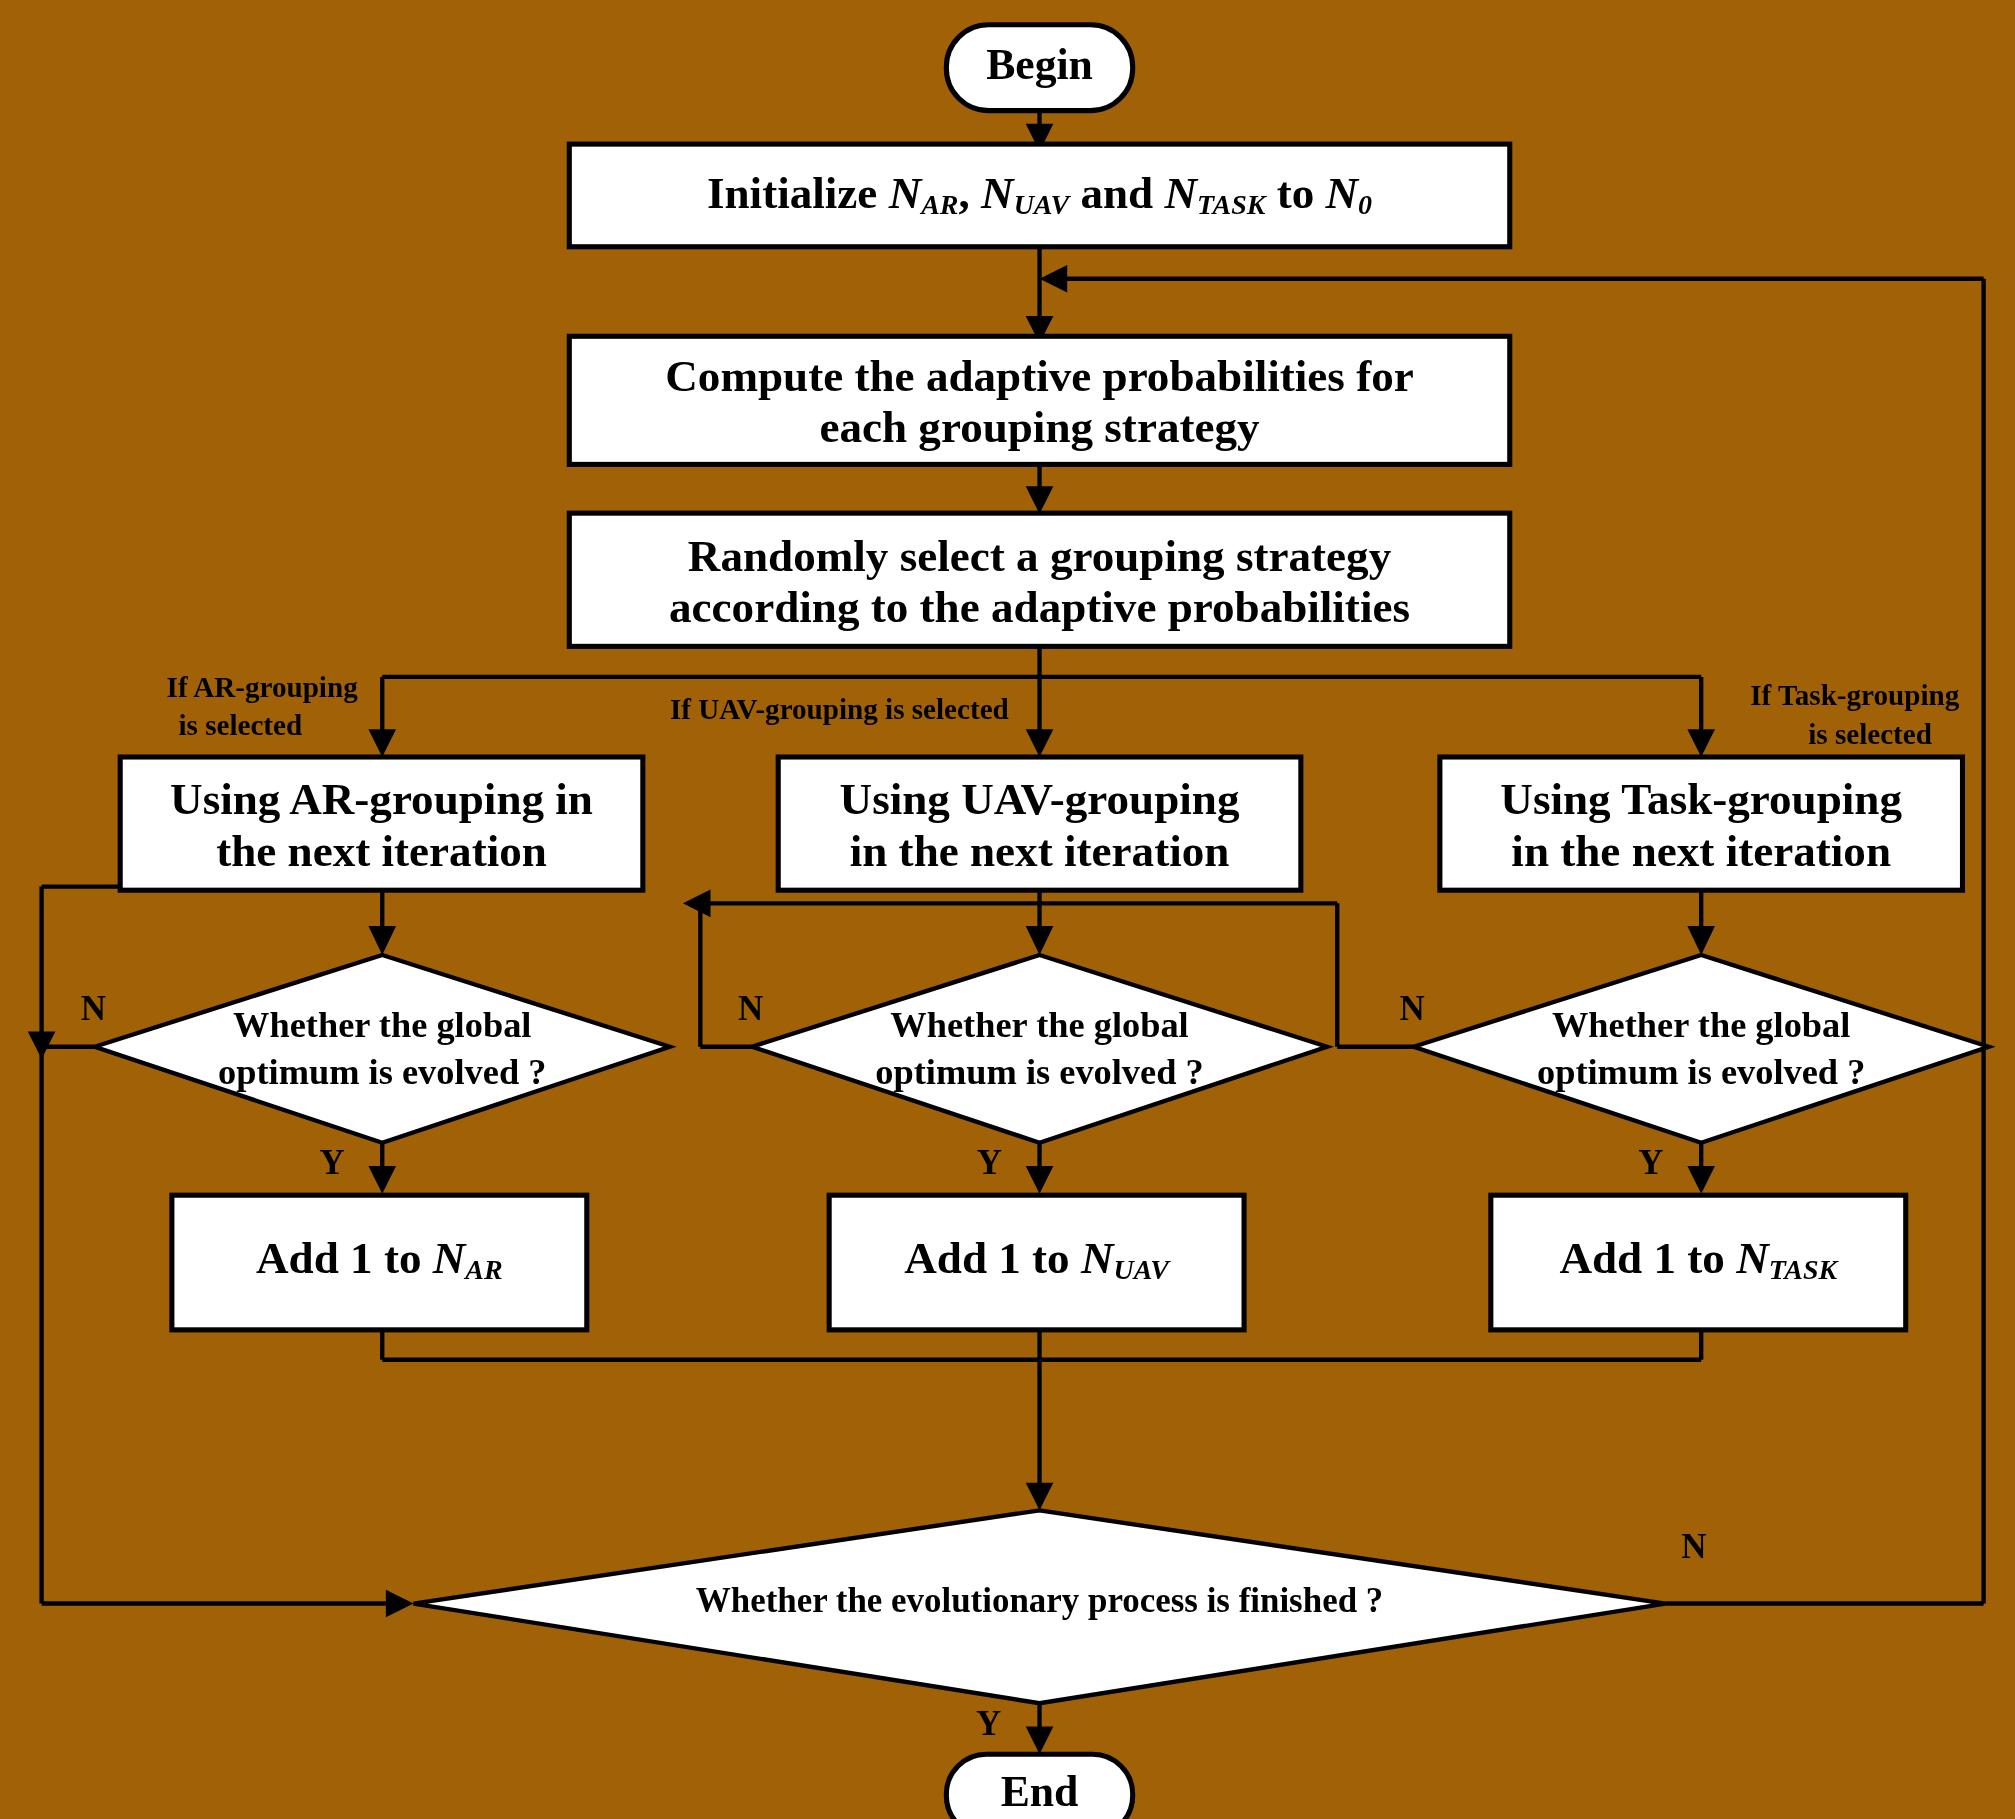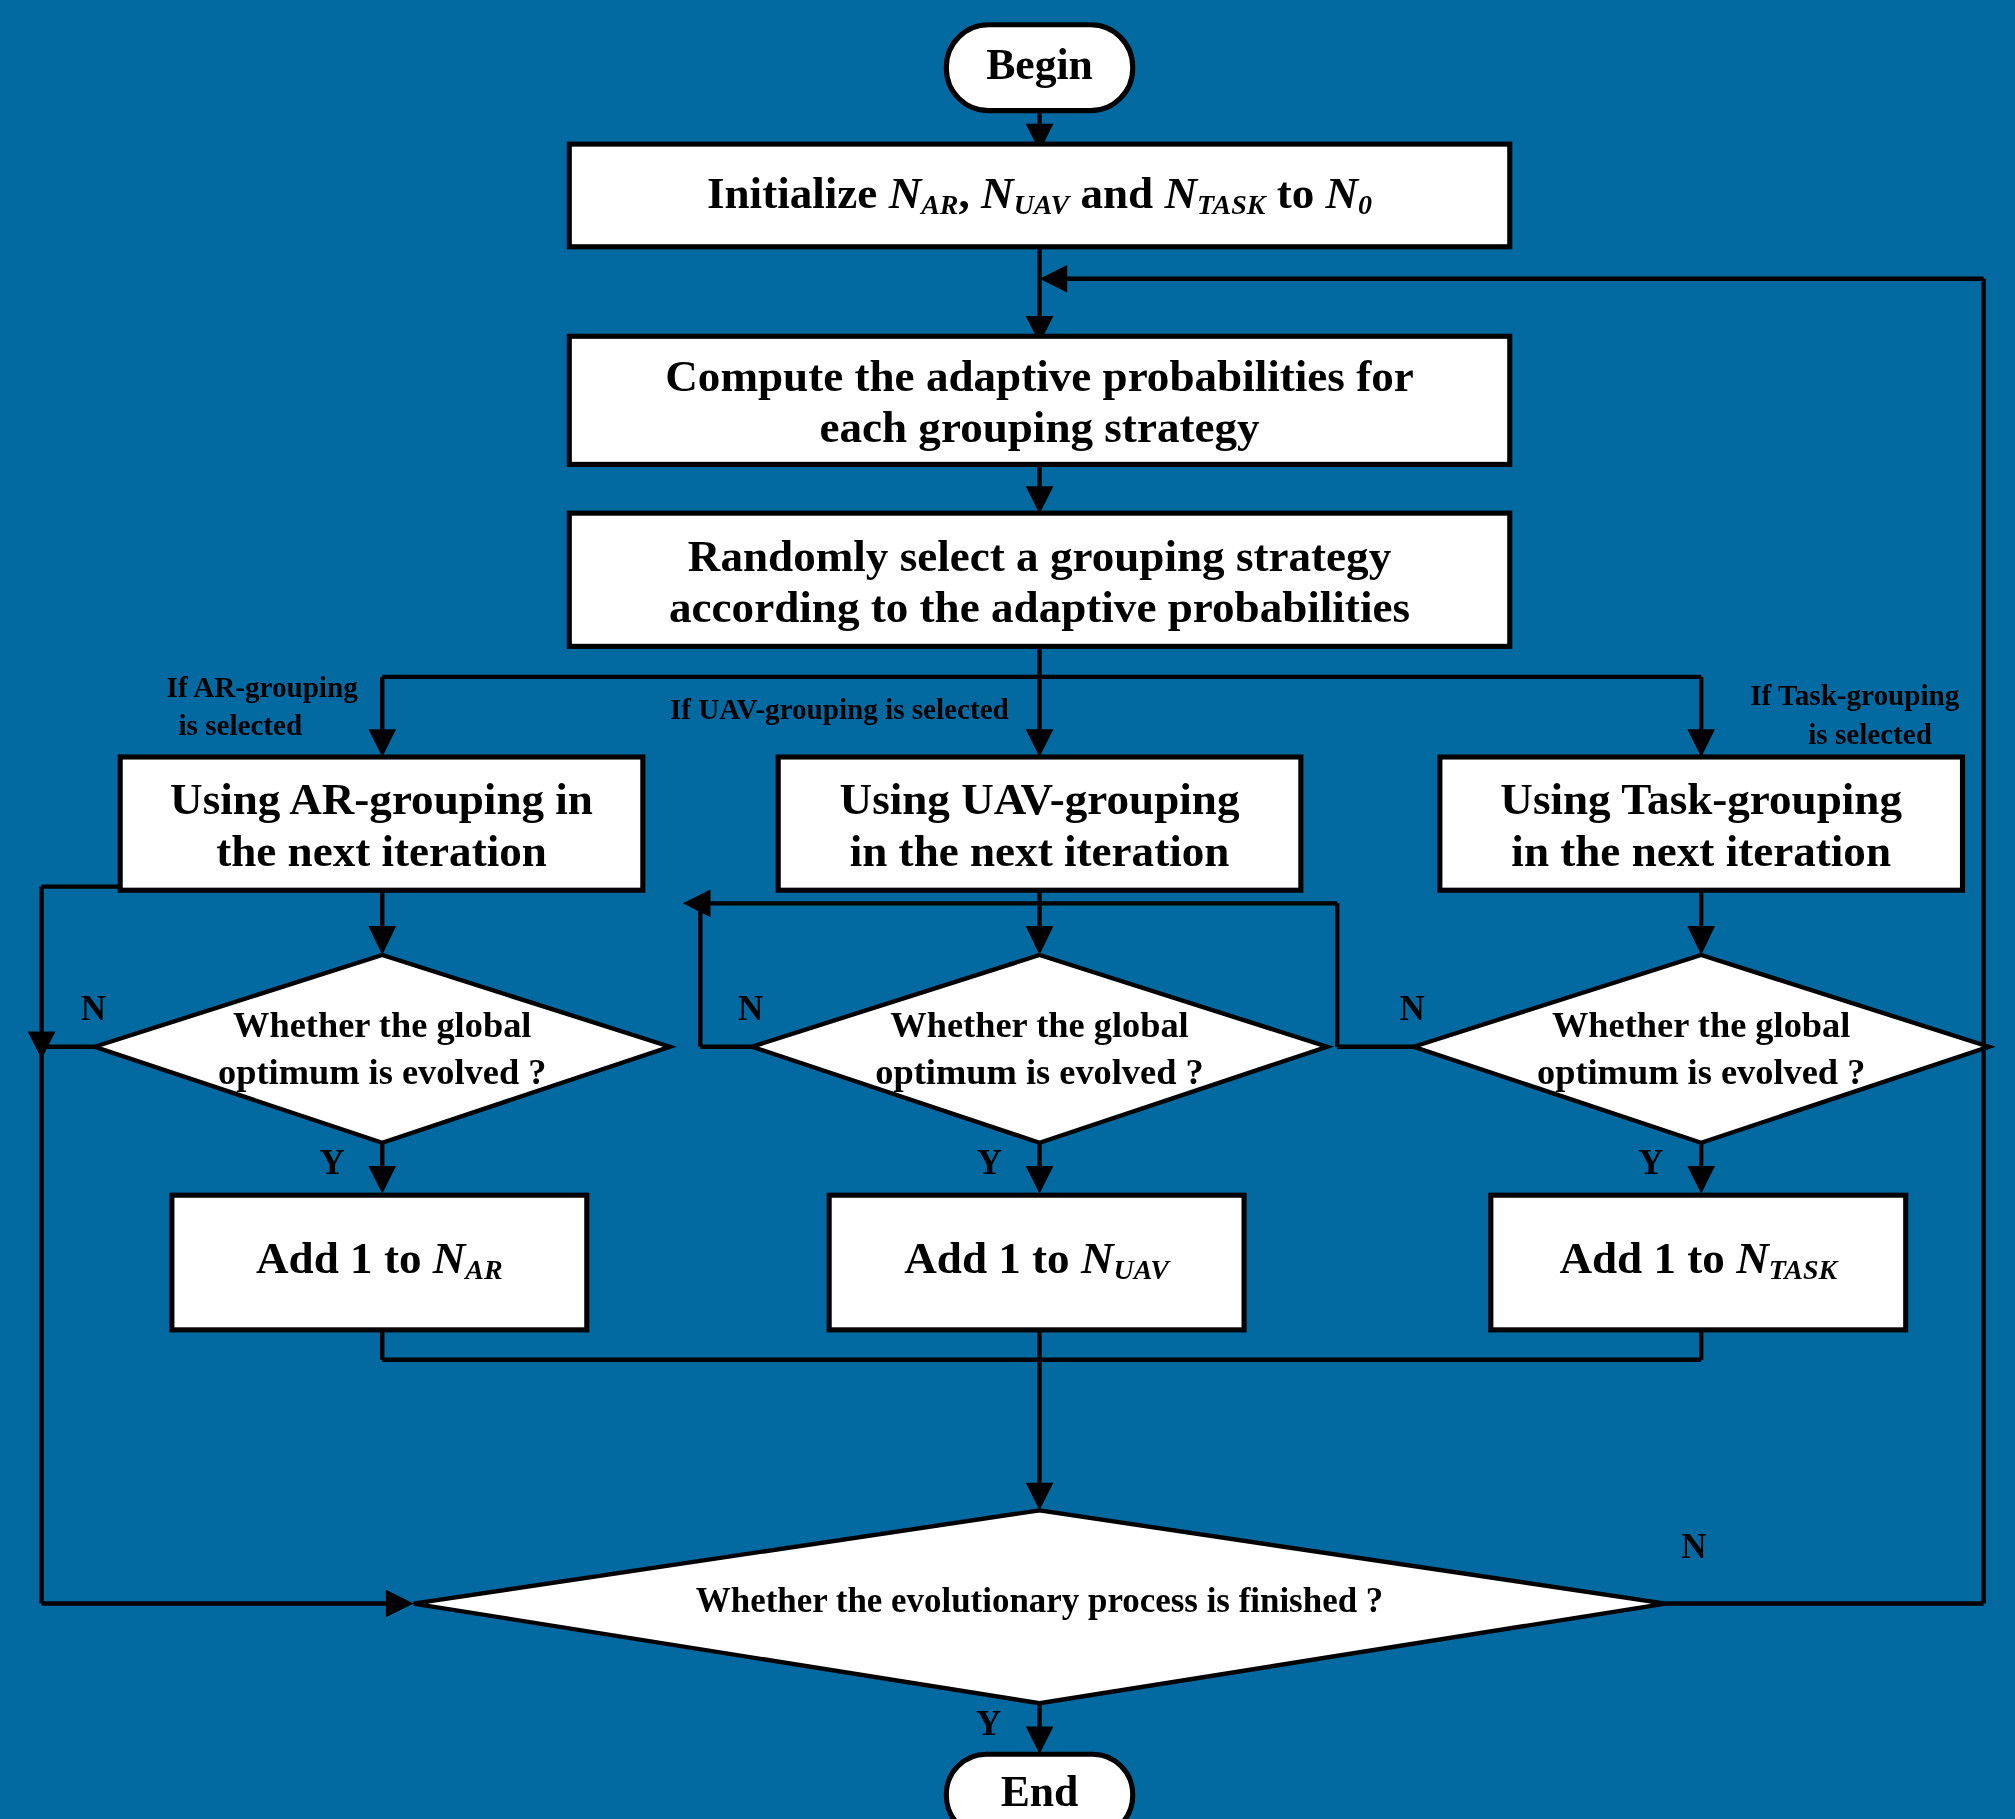--- a/index.html
+++ b/index.html
@@ -8,21 +8,21 @@
     padding: 0;
     background: #ffffff;
   }
   body {
     font-family: "Liberation Serif", serif;
   }
   #flowchart-root {
     position: relative;
     width: 2015px;
     height: 1819px;
-    background: #0369a1;
+    background: #a16207;
     overflow: hidden;
   }
   svg.chart-svg {
     position: absolute;
     left: 0;
     top: 0;
     width: 2015px;
     height: 1819px;
     display: block;
   }

